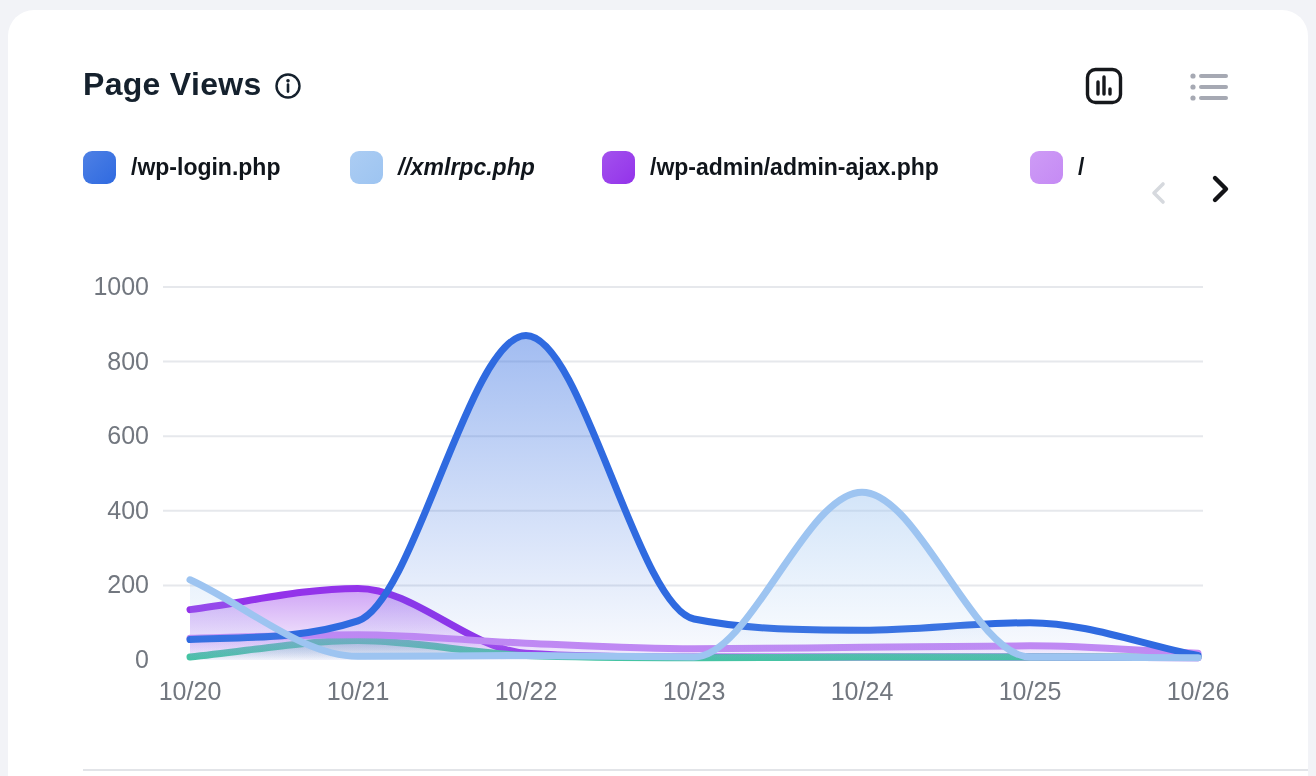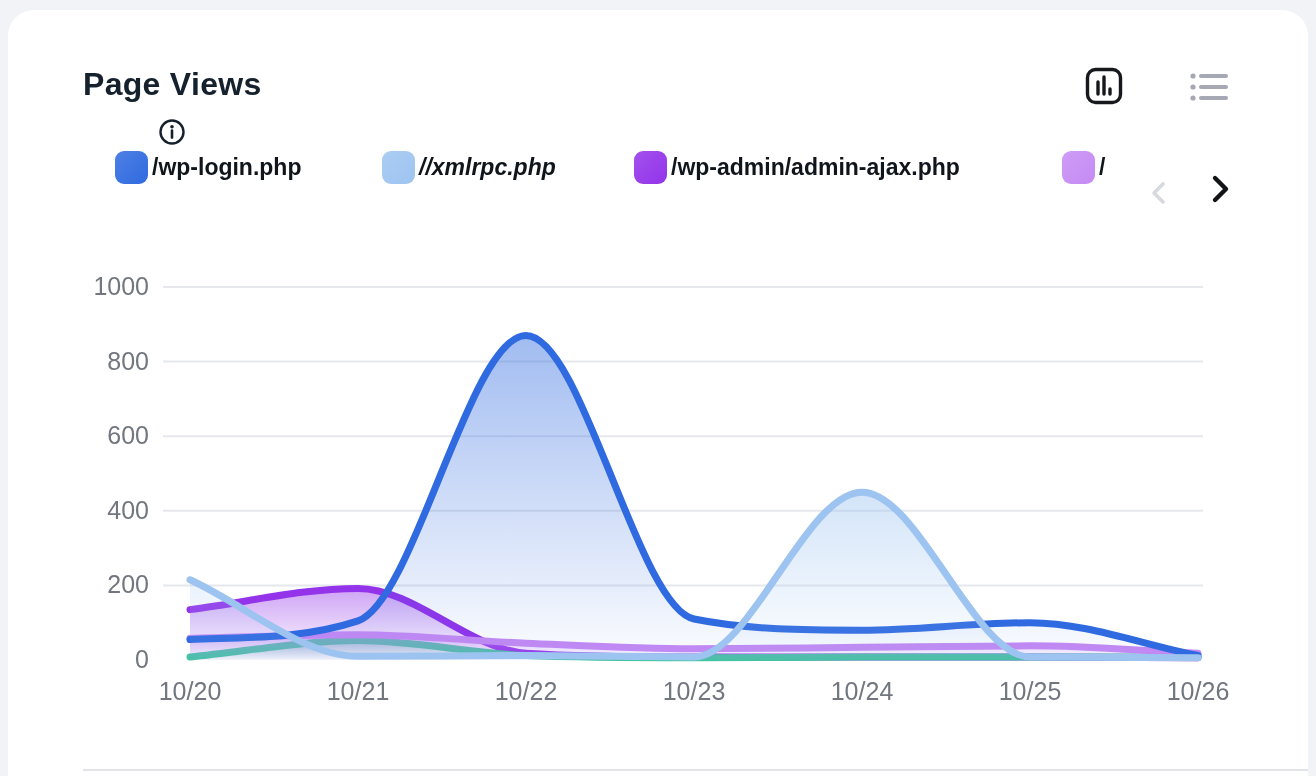--- a/index.html
+++ b/index.html
@@ -1,27 +1,27 @@
 <!DOCTYPE html>
 <html><head>
 <meta charset="utf-8">
 <style>
   * { margin:0; padding:0; box-sizing:border-box; }
   html,body { width:1316px; height:776px; overflow:hidden;
     font-family:"Liberation Sans", sans-serif; background:#f2f3f7; }
   .card { position:absolute; left:8px; top:10px; right:8px; height:900px;
     background:#ffffff; border-radius:26px; }
-  .title-wrap { position:absolute; left:75px; top:56px; display:flex; align-items:center; gap:12px;flex-direction:column; }
+  .title-wrap { position:absolute; left:75px; top:56px; display:flex; align-items:center; gap:12px; }
   h2 { font-size:32px; font-weight:700; color:#15212d; letter-spacing:.3px; }
   .info { display:inline-flex; margin-top:3px; cursor:pointer; }
   .icon-btn { position:absolute; background:none; border:none; cursor:pointer; padding:0; }
   .chart-btn { left:1077px; top:57px; }
   .list-btn  { left:1178px; top:61px; }
   .legend { position:absolute; left:0; top:141px; height:40px; width:100%; }
-  .legend-item { position:absolute; display:flex; align-items:center; gap:4px; cursor:pointer;margin-left:32px; }
+  .legend-item { position:absolute; display:flex; align-items:center; gap:15px; cursor:pointer; }
   .swatch { width:33px; height:33px; border-radius:9px; flex:0 0 auto; }
   .legend-label { font-size:23px; font-weight:700; color:#10151b; white-space:nowrap; }
   .nav { position:absolute; background:none; border:none; cursor:pointer; padding:0; }
   .nav.prev { left:1138px; top:168px; }
   .nav.next { left:1198px; top:162px; }
   .chart { position:absolute; left:75px; top:248px; }
   .divider { position:absolute; left:75px; right:0; top:759px; height:2px; background:#e2e4e8; }
 </style>
 </head>
 <body>

